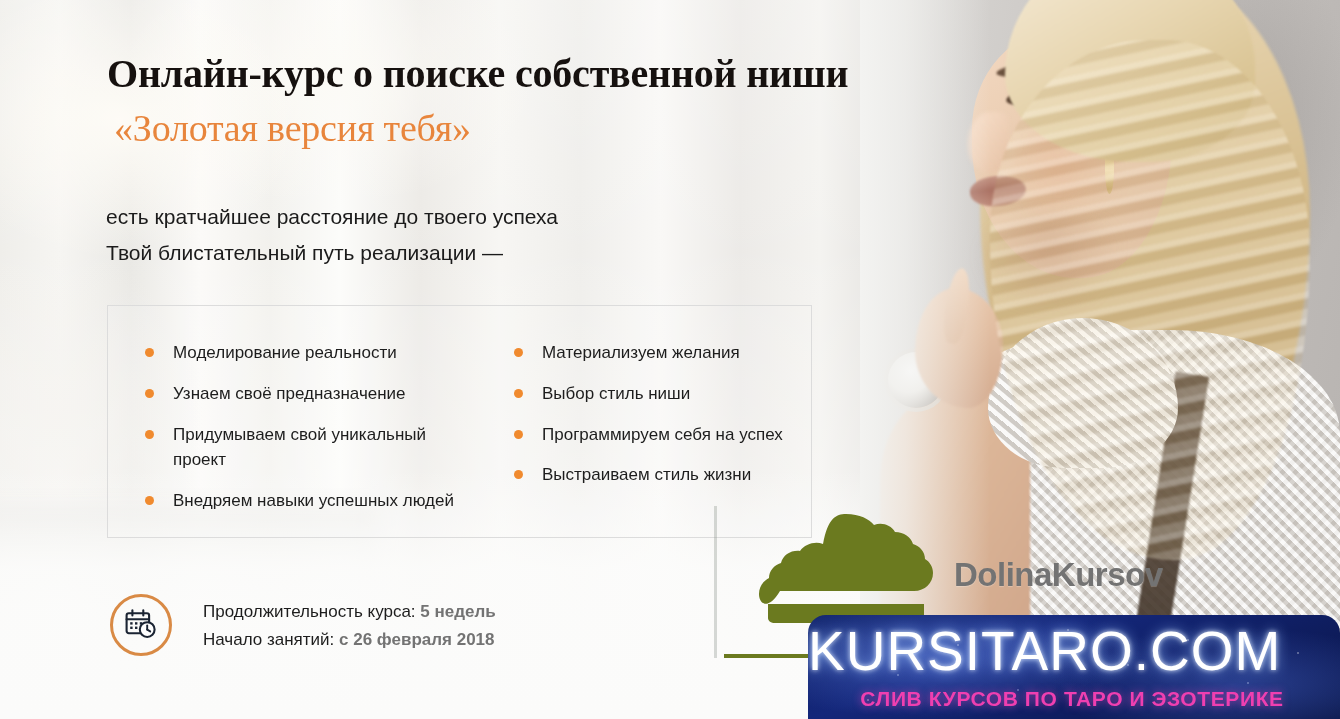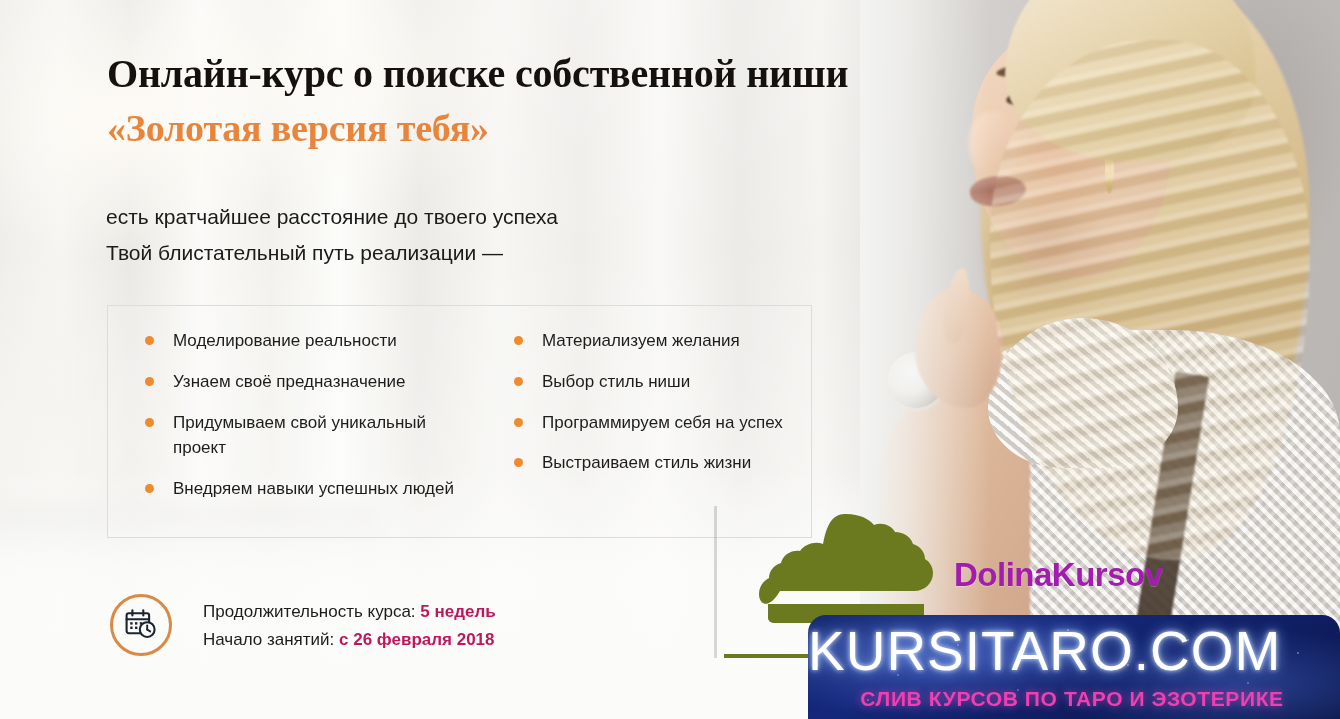--- a/index.html
+++ b/index.html
@@ -272,24 +272,24 @@
     width: 830px;
     font-family: "Liberation Serif", "DejaVu Serif", serif;
     font-weight: bold;
     font-size: 40px;
     line-height: 1.08;
     color: #16110f;
     letter-spacing: -0.2px;
   }
   .headline-accent {
     position: absolute;
-    left: 107px; top: 108px;
+    left: 114px; top: 108px;
     width: 830px;
     font-family: "Liberation Serif", "DejaVu Serif", serif;
-    font-weight: bold;
+    font-weight: normal;
     font-size: 38px;
     line-height: 1.08;
     color: #e8853c;
     letter-spacing: -0.2px;
   }
   .lede {
     position: absolute;
     left: 106px; top: 199px;
     width: 760px;
     font-size: 21px;
@@ -310,20 +310,21 @@
   .feature-cols {
     position: absolute;
     left: 107px; top: 305px;
     width: 705px; height: 233px;
     display: flex;
     box-sizing: border-box;
     padding: 23px 0 0 0;
   }
   .feature-col {
     box-sizing: border-box;
+    margin-top: 12px;
   }
   .feature-col.left  { width: 368px; padding-left: 38px; }
   .feature-col.right { width: 337px; padding-left: 39px; }
 
   .feature-item {
     position: relative;
     padding-left: 28px;
     margin-bottom: 15px;
     font-size: 17px;
     line-height: 1.52;
@@ -351,21 +352,21 @@
     left: 50%; top: 50%;
     transform: translate(-50%, -50%);
   }
   .date-text {
     position: absolute;
     left: 203px; top: 598px;
     font-size: 17px;
     line-height: 1.62;
     color: #1d1d1d;
   }
-  .date-text b { font-weight: bold; color: #be185d; }
+  .date-text b { font-weight: bold; color: #737373; }
 
   
   .wm-tree {
     position: absolute;
     left: 714px; top: 506px;
     width: 230px; height: 170px;
     pointer-events: none;
   }
   .wm-tree .canopy {
     position: absolute;
@@ -383,21 +384,21 @@
     left: 0px; top: 0px;
     width: 3px; height: 152px;
     background: rgba(140,150,140,0.35);
   }
 
   .wm-dolina {
     position: absolute;
     left: 954px; top: 556px;
     font-size: 33px;
     font-weight: bold;
-    color: #a21caf;
+    color: #737373;
     letter-spacing: -0.5px;
     text-shadow: 0 1px 1px rgba(255,255,255,0.25);
     pointer-events: none;
   }
 
   .wm-banner {
     position: absolute;
     left: 808px; top: 615px;
     width: 532px; height: 104px;
     border-radius: 18px 18px 0 0;

